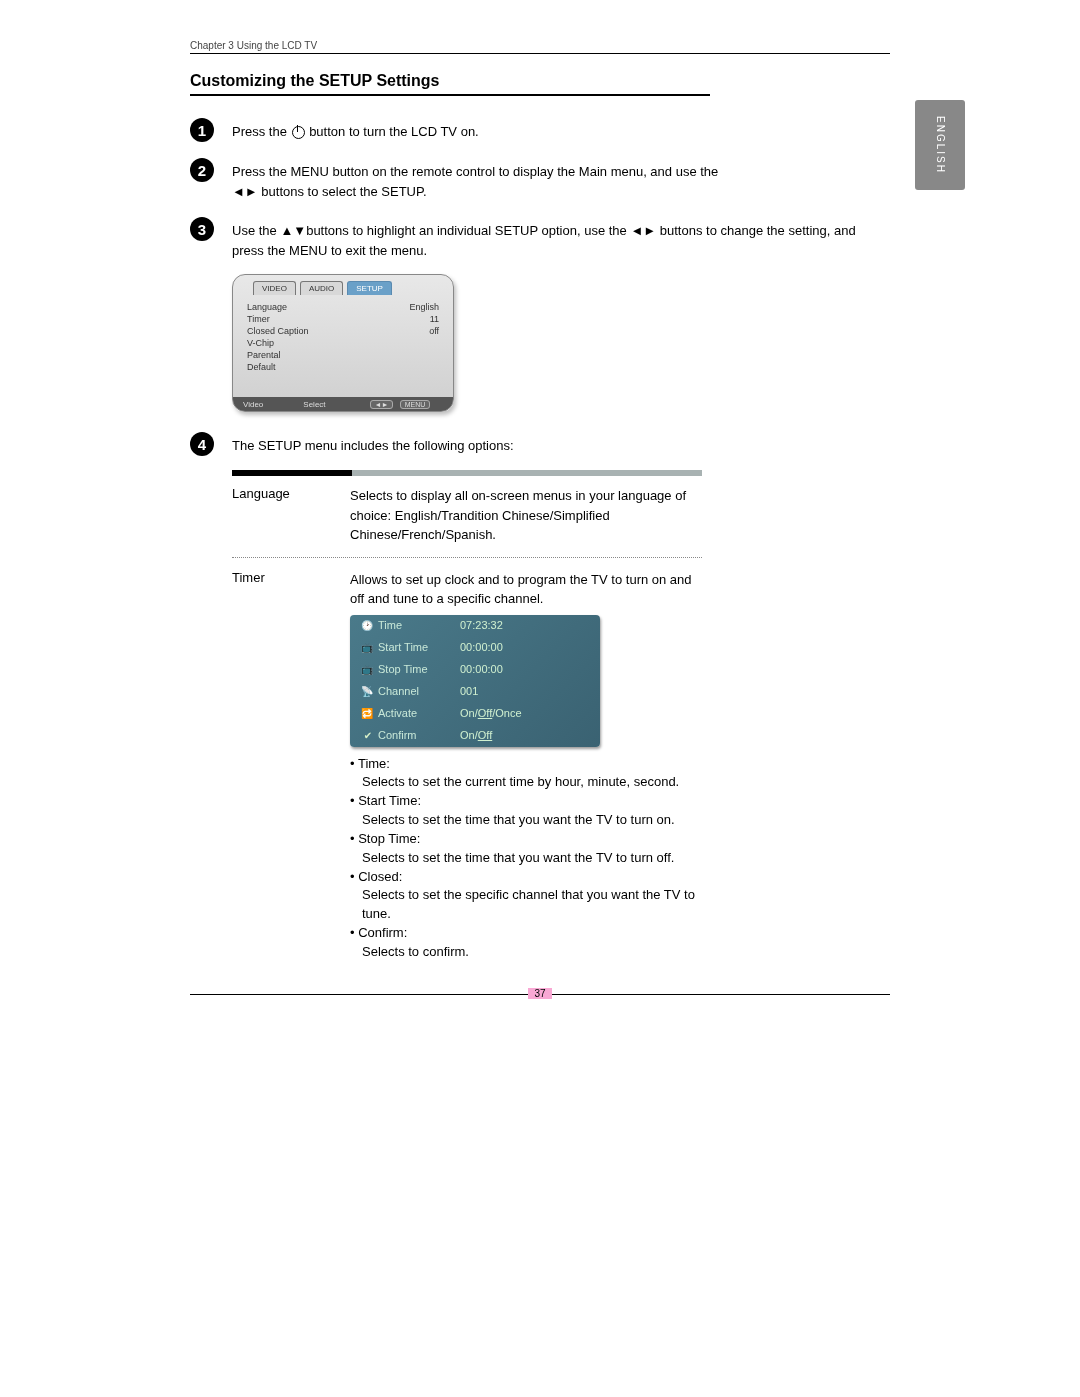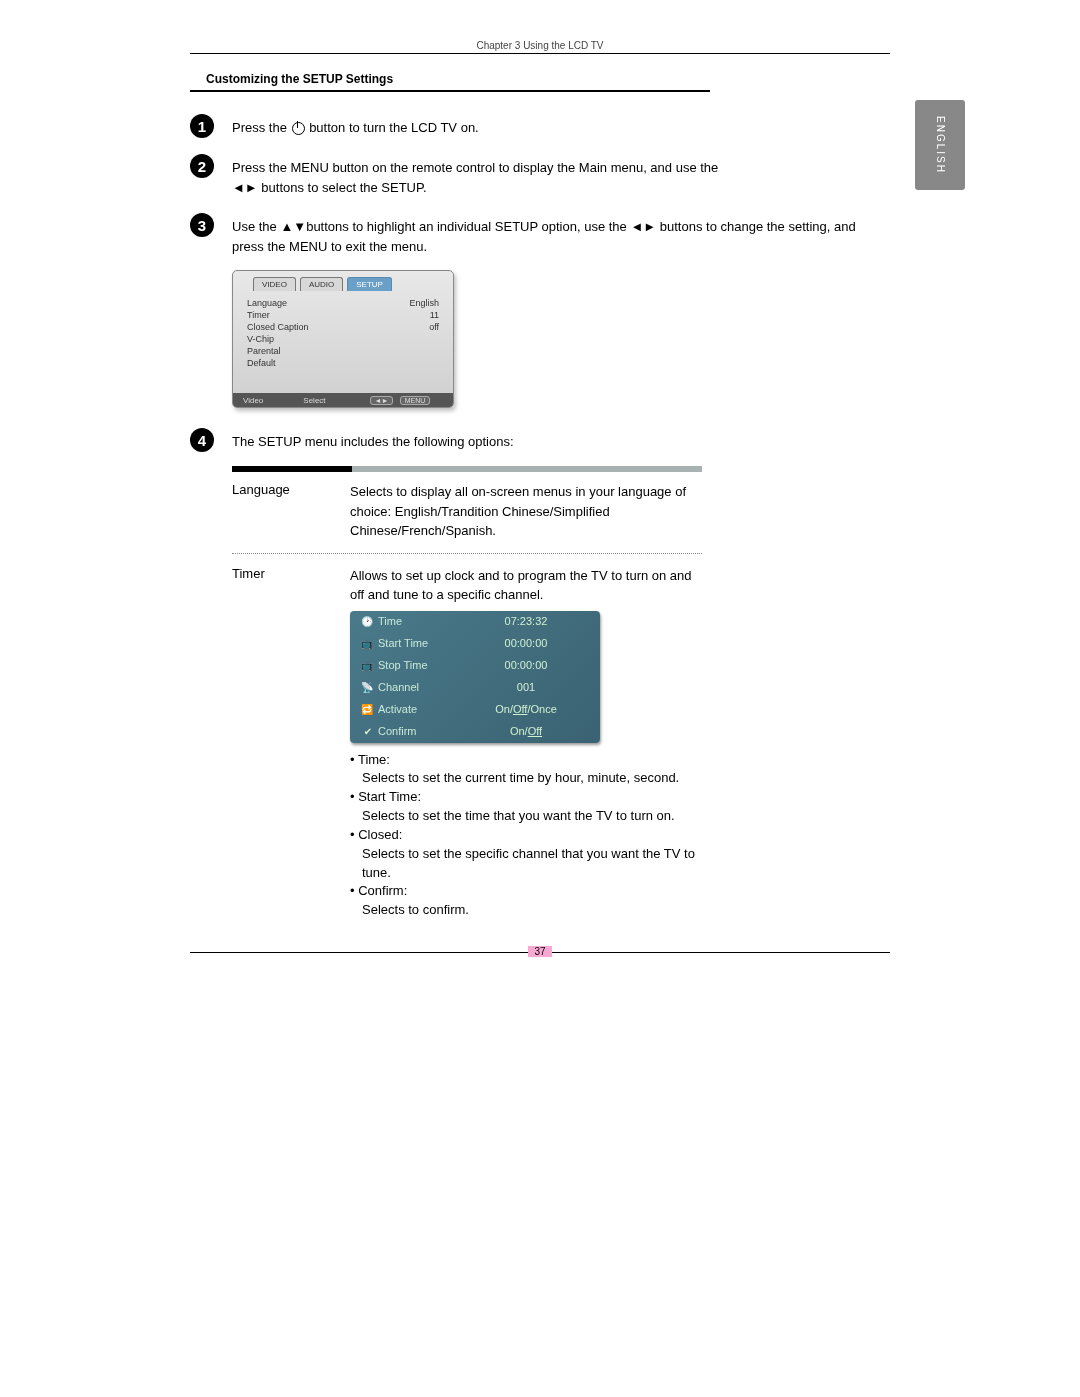--- a/index.html
+++ b/index.html
@@ -13,21 +13,21 @@
     width: 700px;
     margin: 0 auto;
     padding: 40px 0 60px 0;
     position: relative;
   }
   .header-line {
     border-top: 1px solid #000;
     margin-bottom: 4px;
   }
   .header {
-    text-align: center;
+    text-align: left;
     font-size: 10px;
     color: #444;
     padding-bottom: 2px;
   }
   .tab-english {
     position: absolute;
     right: -75px;
     top: 100px;
     width: 50px;
     height: 90px;
@@ -39,22 +39,22 @@
   }
   .tab-english span {
     writing-mode: vertical-rl;
     text-orientation: mixed;
     color: #fff;
     font-size: 10px;
     letter-spacing: 2px;
   }
   .title {
     font-weight: bold;
-    font-size: 12px;
-    margin: 18px 0 4px 16px;
+    font-size: 16px;
+    margin: 18px 0 4px 0;
   }
   .title-underline {
     border-top: 2px solid #000;
     width: 520px;
     margin-bottom: 20px;
   }
   .step {
     display: flex;
     margin-bottom: 14px;
   }
@@ -97,21 +97,21 @@
     width: 1.5px;
     height: 7px;
     background: #000;
   }
 
   
   .osd {
     width: 220px;
     margin: 6px 16px 0 42px;
     border: 1px solid #888;
-    border-radius: 5px;
+    border-radius: 13px;
     background: linear-gradient(#e8e8e8, #cfcfcf);
     box-shadow: 2px 3px 4px rgba(0,0,0,.25);
     font-size: 9px;
     color: #333;
     overflow: hidden;
   }
   .osd .tabs {
     display: flex;
     gap: 4px;
     padding: 6px 8px 0 20px;
@@ -190,21 +190,21 @@
     align-items: center;
     height: 22px;
     padding: 0 8px;
   }
   .timer-osd .ticon {
     width: 20px;
     text-align: center;
     font-size: 10px;
   }
   .timer-osd .tk { width: 82px; color:#c8e8d8; }
-  .timer-osd .tv { flex:1; color:#d0f0d0;text-align:center; }
+  .timer-osd .tv { flex:1; color:#d0f0d0; }
   .timer-osd .und { text-decoration: underline; }
 
   .bullets { margin: 4px 0 0 0; padding: 0; list-style: none; }
   .bullets li { margin-bottom: 0; line-height: 1.45; }
   .bullets li::before { content: "•  "; }
   .sub { margin-left: 12px; display:block; }
 
   .footer {
     border-top: 1px solid #000;
     margin-top: 20px;
@@ -347,20 +347,21 @@
           <div class="trow">
               <span class="ticon">✔</span>
               <span class="tk">Confirm</span>
               <span class="tv">On/<span class="und">Off</span></span>
             </div>
         </div>
 
         <ul class="bullets">
           <li><span>Time:</span><span class="sub">Selects to set the current time by hour, minute, second.</span></li>
           <li><span>Start Time:</span><span class="sub">Selects to set the time that you want the TV to turn on.</span></li>
+          <li><span>Stop Time:</span><span class="sub">Selects to set the time that you want the TV to turn off.</span></li>
           <li><span>Closed:</span><span class="sub">Selects to set the specific channel that you want the TV to tune.</span></li>
           <li><span>Confirm:</span><span class="sub">Selects to confirm.</span></li>
         </ul>
       </div>
     </div>
   </div>
 
   <div class="footer">
     <span class="pn">37</span>
   </div>

